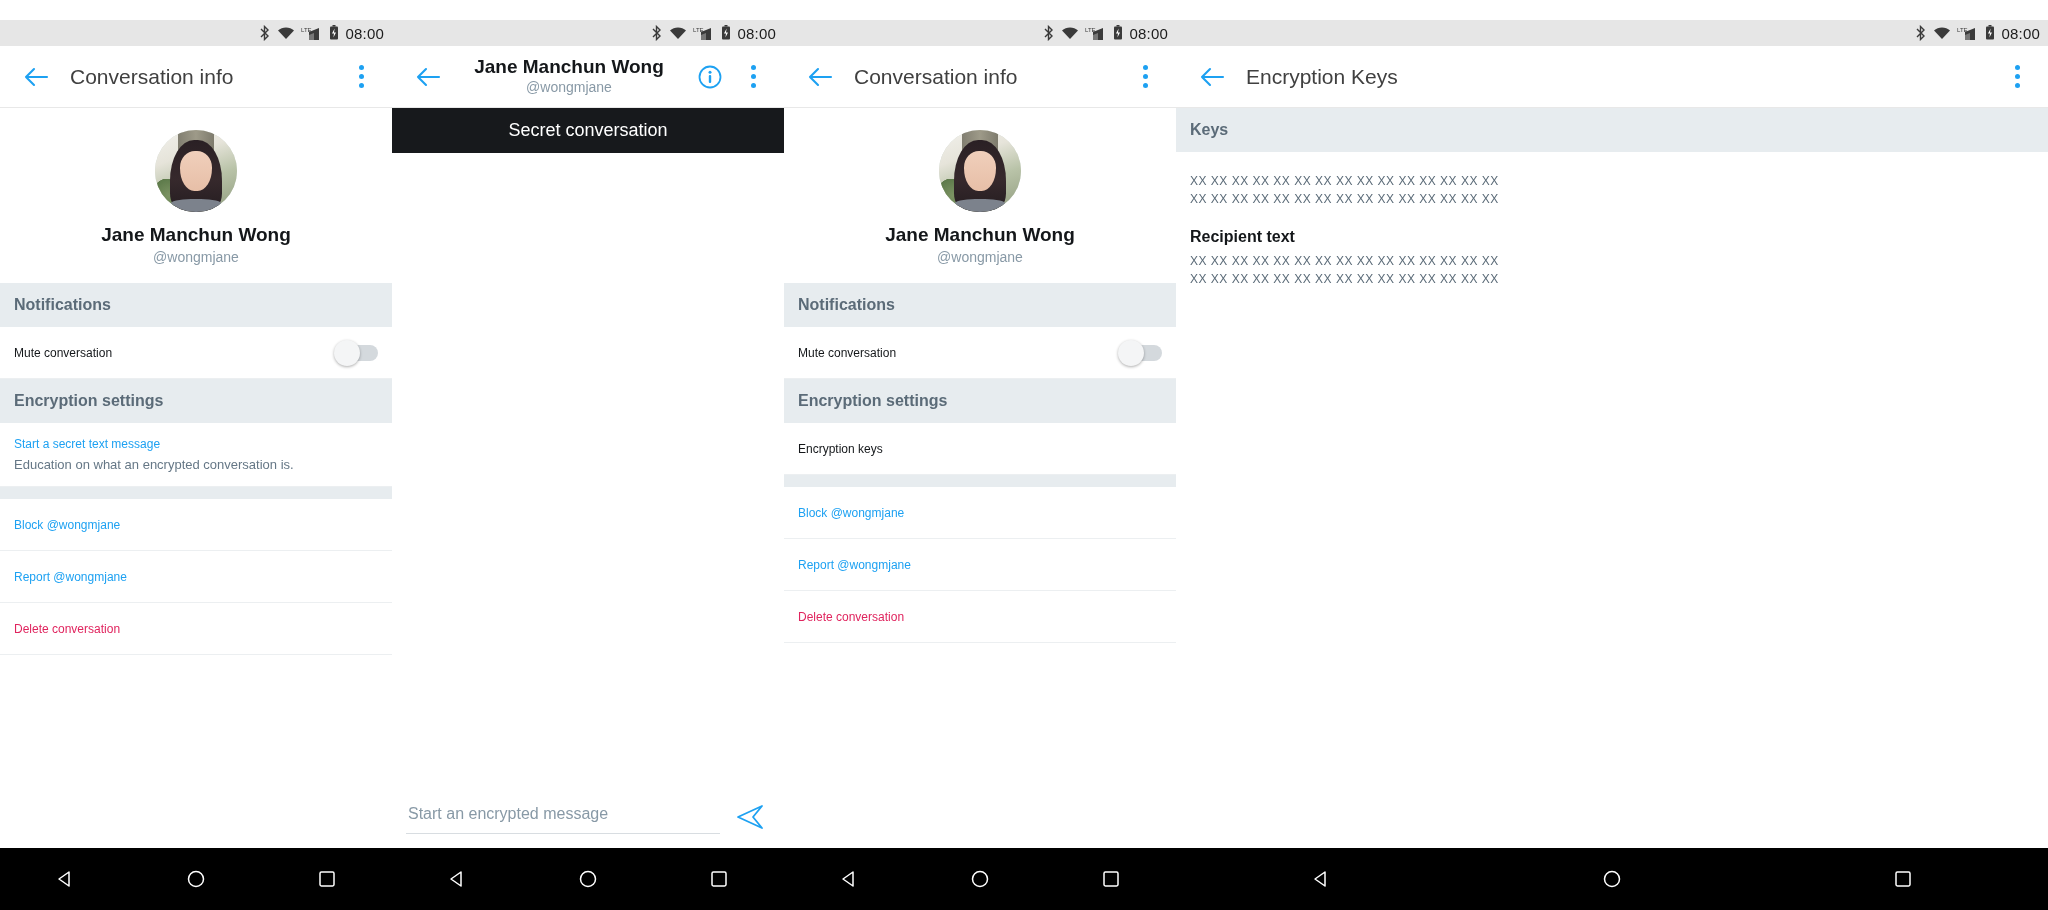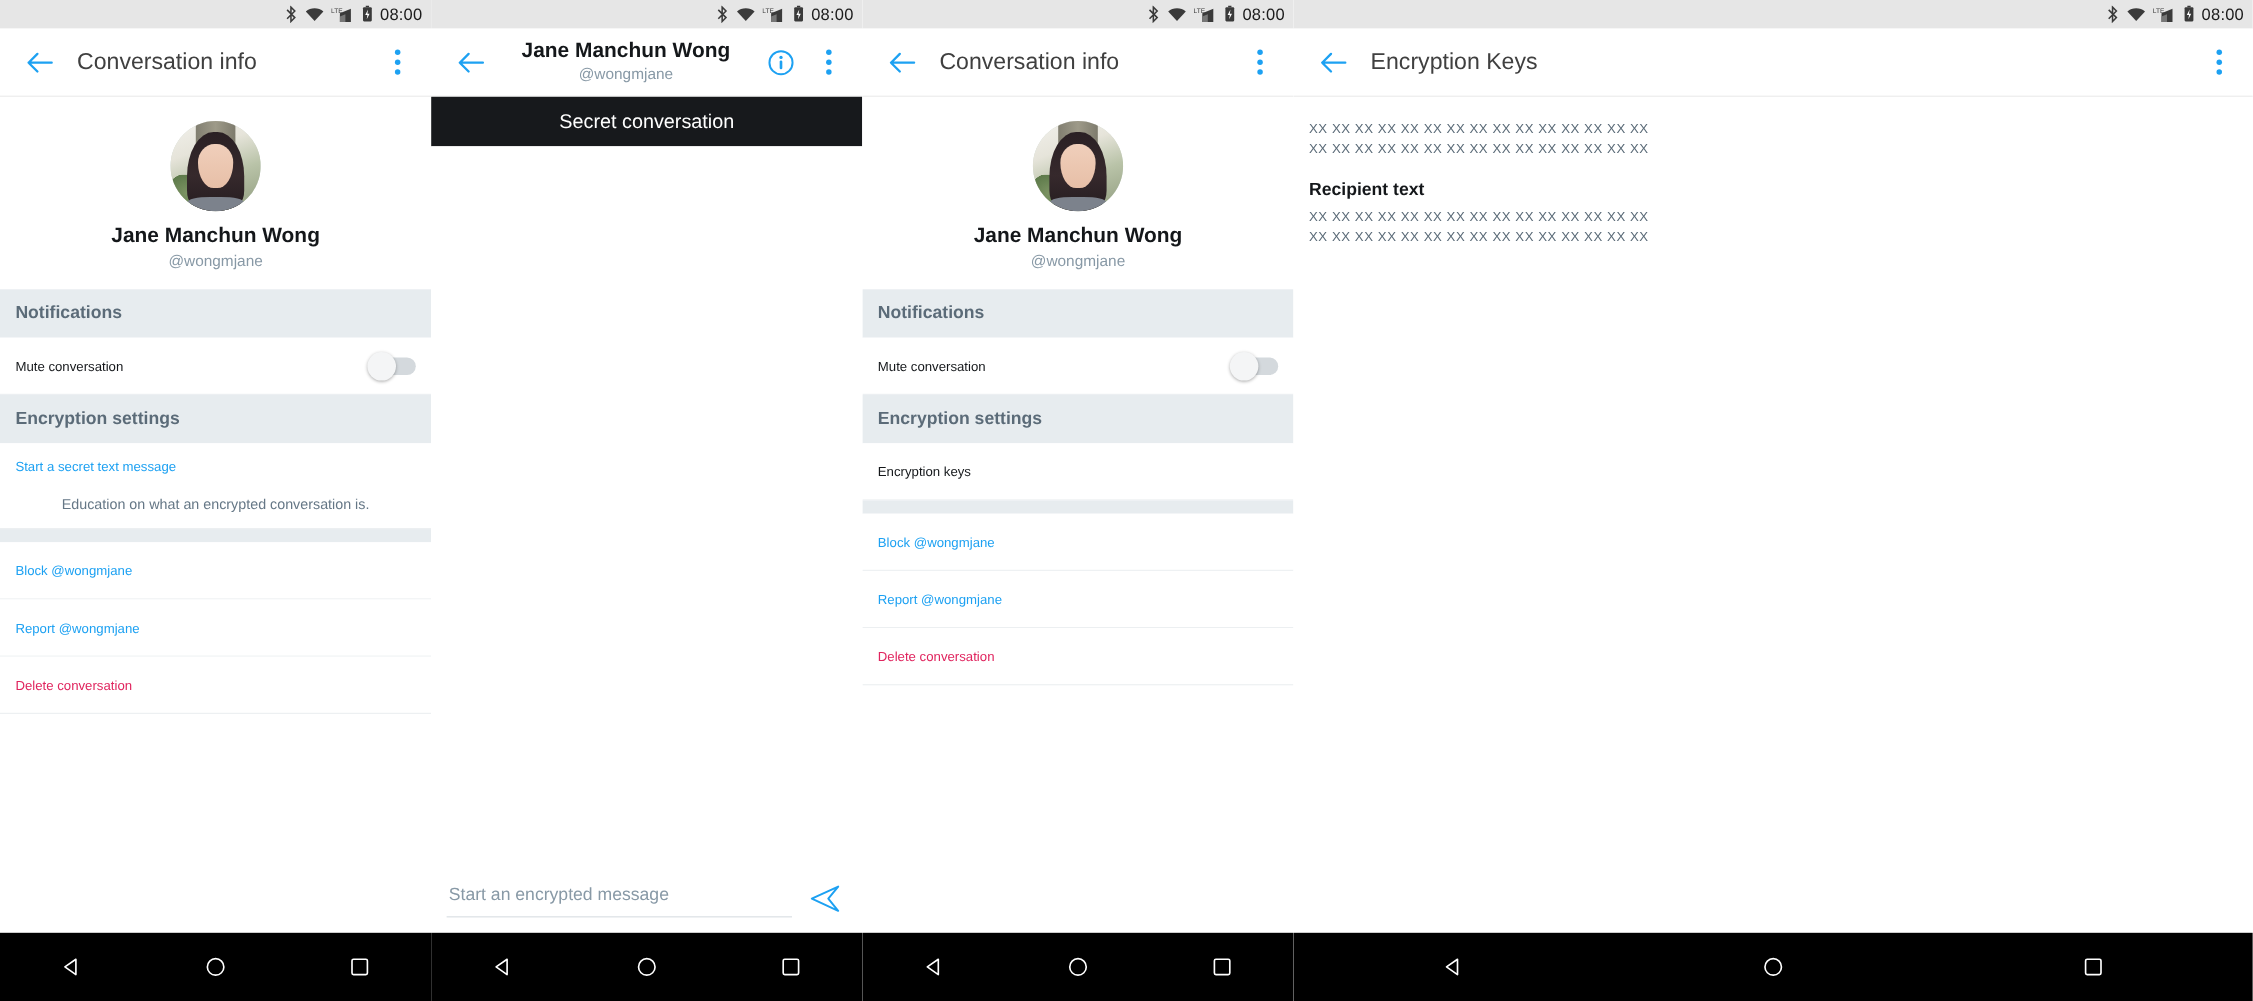--- a/index.html
+++ b/index.html
@@ -20,20 +20,21 @@
   .panel.p2 { width:392px; }
   .panel.p3 { width:392px; }
   .panel.p4 { flex:1 1 auto; width:auto; }
 
   
   .statusbar {
     height:26px; background:#e6e6e6;
     display:flex; align-items:center; justify-content:flex-end;
     padding-right:8px; gap:6px;
     flex:0 0 26px;
+    margin-top:20px;
   }
   .statusbar .sicon { display:flex; align-items:center; }
   .clock { font-size:15px; color:#1c1c1c; letter-spacing:.2px; }
 
   
   .appbar {
     height:62px; background:#ffffff;
     display:flex; align-items:center;
     padding:0 14px; gap:6px;
     border-bottom:1px solid #e8e8e8;
@@ -89,21 +90,21 @@
     padding:13px 14px;
   }
   .row {
     min-height:52px; padding:14px;
     display:flex; align-items:center; justify-content:space-between;
     border-bottom:1px solid #eceff1; background:#fff;
   }
   .row .lbl { font-size:12px; color:#14171a; }
   .row .lbl.link { color:#1da1f2; }
   .row .lbl.danger { color:#e0245e; }
-  .row .sub { font-size:13px; color:#657786; margin-top:20px;text-align:center; }
+  .row .sub { font-size:13px; color:#657786; margin-top:6px; }
   .row.stack { display:block; }
   .divider-band { height:12px; background:#e7ecef; }
 
   .toggle { width:42px; height:16px; border-radius:8px; background:#d4d9dd; position:relative; cursor:pointer; }
   .toggle .knob { position:absolute; left:-2px; top:-5px;
     width:26px; height:26px; border-radius:50%;
     background:#f4f5f6; box-shadow:0 1px 3px rgba(0,0,0,.32); }
 
   
   .secretbanner {
@@ -467,20 +468,21 @@
       </span>
       <span class="title">Encryption Keys</span>
       <span class="kebab">
           <i></i>
           <i></i>
           <i></i>
         </span>
     </div>
 
     <div class="body">
+      <div class="sectionhdr">Keys</div>
 
       <div class="keysblock">
         <div class="keysgroup">
           <div class="keyline">XX XX XX XX XX XX XX XX XX XX XX XX XX XX XX</div>
           <div class="keyline">XX XX XX XX XX XX XX XX XX XX XX XX XX XX XX</div>
         </div>
         <div class="keysgroup">
           <div class="keystitle">Recipient text</div>
           <div class="keyline">XX XX XX XX XX XX XX XX XX XX XX XX XX XX XX</div>
           <div class="keyline">XX XX XX XX XX XX XX XX XX XX XX XX XX XX XX</div>

